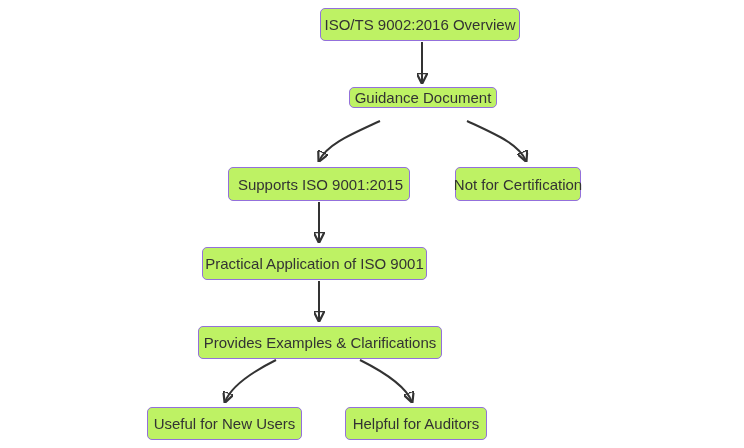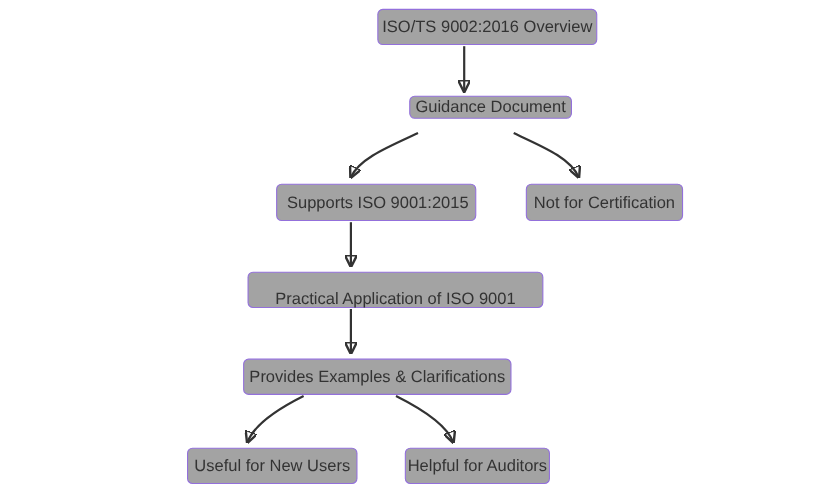--- a/index.html
+++ b/index.html
@@ -23,42 +23,41 @@
     pointer-events: none;
   }
   .edges path {
     fill: none;
     stroke: #333333;
     stroke-width: 2px;
   }
   .node {
     position: absolute;
     box-sizing: border-box;
-    background: #a3a3a3;
+    background: #bef264;
     border: 1.3px solid #9370DB;
     border-radius: 5px;
     display: flex;
     align-items: center;
     justify-content: center;
     color: #333333;
     font-size: 15px;
     line-height: 1;
     white-space: nowrap;
     padding: 0 6px;
-    margin-left: 23px;
   }
   
   #n-overview  { left: 320px; top:   8px; width: 200px; height: 33px; }
   #n-guidance  { left: 349px; top:  87px; width: 148px; height: 21px; }
   #n-supports  { left: 228px; top: 167px; width: 182px; height: 34px; justify-content: flex-end; }
-  #n-notcert   { left: 455px; top: 167px; width: 143px; height: 34px; }
-  #n-practical { left: 202px; top: 247px; width: 269px; height: 33px; align-items: flex-end; }
+  #n-notcert   { left: 455px; top: 167px; width: 126px; height: 34px; }
+  #n-practical { left: 202px; top: 247px; width: 225px; height: 33px; }
   #n-examples  { left: 198px; top: 326px; width: 244px; height: 33px; }
   #n-newusers  { left: 147px; top: 407px; width: 155px; height: 33px; }
-  #n-auditors  { left: 345px; top: 407px; width: 132px; height: 33px; }
+  #n-auditors  { left: 345px; top: 407px; width: 142px; height: 33px; }
 </style>
 </head>
 <body>
 
 <div class="canvas">
 
   <svg class="edges" viewBox="0 0 744 448" xmlns="http://www.w3.org/2000/svg">
     <defs>
       <marker id="arrowhead" viewBox="0 0 10 10" refX="9" refY="5" markerWidth="5.5" markerHeight="5.5" orient="auto" markerUnits="strokeWidth">
         <path d="M0,0 L10,5 L0,10 z" fill="#333333"></path>

